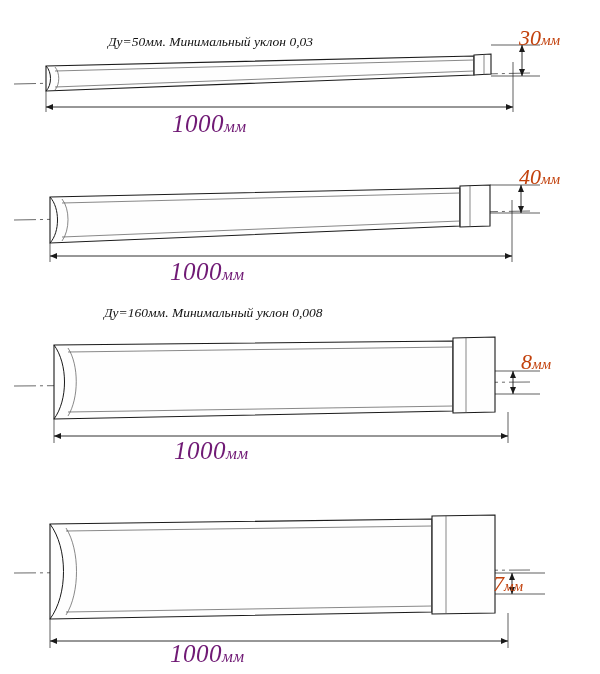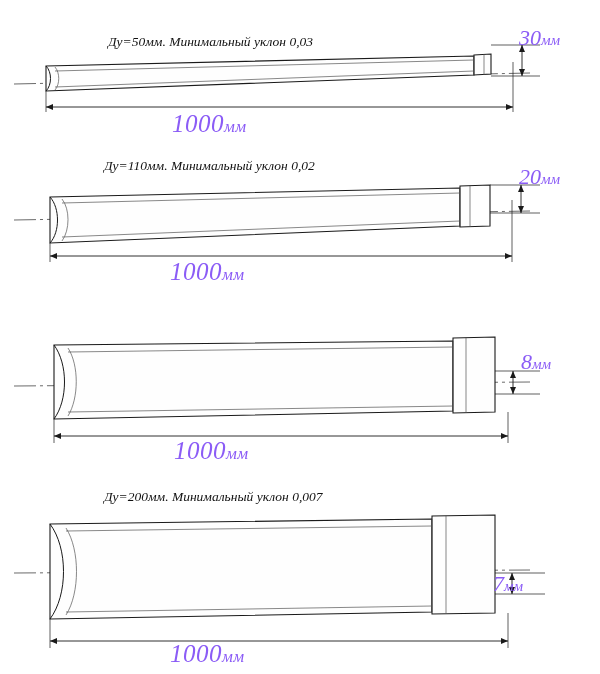--- a/index.html
+++ b/index.html
@@ -67,33 +67,33 @@
     font-style: italic;
     font-size: 13.5px;
     color: #111;
     white-space: nowrap;
   }
   .len-label {
     position: absolute;
     font-family: "Liberation Serif", serif;
     font-style: italic;
     font-size: 25px;
-    color: #8b5cf6;
+    color: #701a75;
     white-space: nowrap;
     letter-spacing: 0.5px;
   }
   .len-label .unit {
     font-size: 17px;
   }
   .slope-label {
     position: absolute;
     font-family: "Liberation Serif", serif;
     font-style: italic;
     font-size: 22px;
-    color: #8b5cf6;
+    color: #c2410c;
     white-space: nowrap;
   }
   .slope-label .unit {
     font-size: 15px;
   }
 </style>
 </head>
 <body>
 
 <div id="stage">
@@ -199,24 +199,23 @@
       <line class="dim-line" x1="50" y1="641" x2="508" y2="641"></line>
       <polygon class="arrow" points="50,641 57,638 57,644"></polygon>
       <polygon class="arrow" points="508,641 501,638 501,644"></polygon>
     </g>
   </svg>
 
   <div class="caption" style="left:108px; top:25px;margin-top:9px;">Ду=50мм. Минимальный уклон 0,03</div>
   <div class="len-label" style="left:172px; top:110px;"><span>1000</span><span class="unit">мм</span></div>
   <div class="slope-label" style="left:519px; top:25px;"><span>30</span><span class="unit">мм</span></div>
 
-  <div class="caption" style="left:104px; top:158px;">Ду=110мм. Минимальный уклон 0,02</div>
   <div class="len-label" style="left:170px; top:258px;"><span>1000</span><span class="unit">мм</span></div>
-  <div class="slope-label" style="left:519px; top:164px;"><span>20</span><span class="unit">мм</span></div>
-
+  <div class="slope-label" style="left:519px; top:164px;"><span>40</span><span class="unit">мм</span></div>
+
+  <div class="caption" style="left:104px; top:305px;">Ду=160мм. Минимальный уклон 0,008</div>
   <div class="len-label" style="left:174px; top:437px;"><span>1000</span><span class="unit">мм</span></div>
   <div class="slope-label" style="left:521px; top:349px;"><span>8</span><span class="unit">мм</span></div>
 
-  <div class="caption" style="left:104px; top:489px;">Ду=200мм. Минимальный уклон 0,007</div>
   <div class="len-label" style="left:170px; top:640px;"><span>1000</span><span class="unit">мм</span></div>
   <div class="slope-label" style="left:493px; top:571px;"><span>7</span><span class="unit">мм</span></div>
 
 </div>
 
 </body></html>

